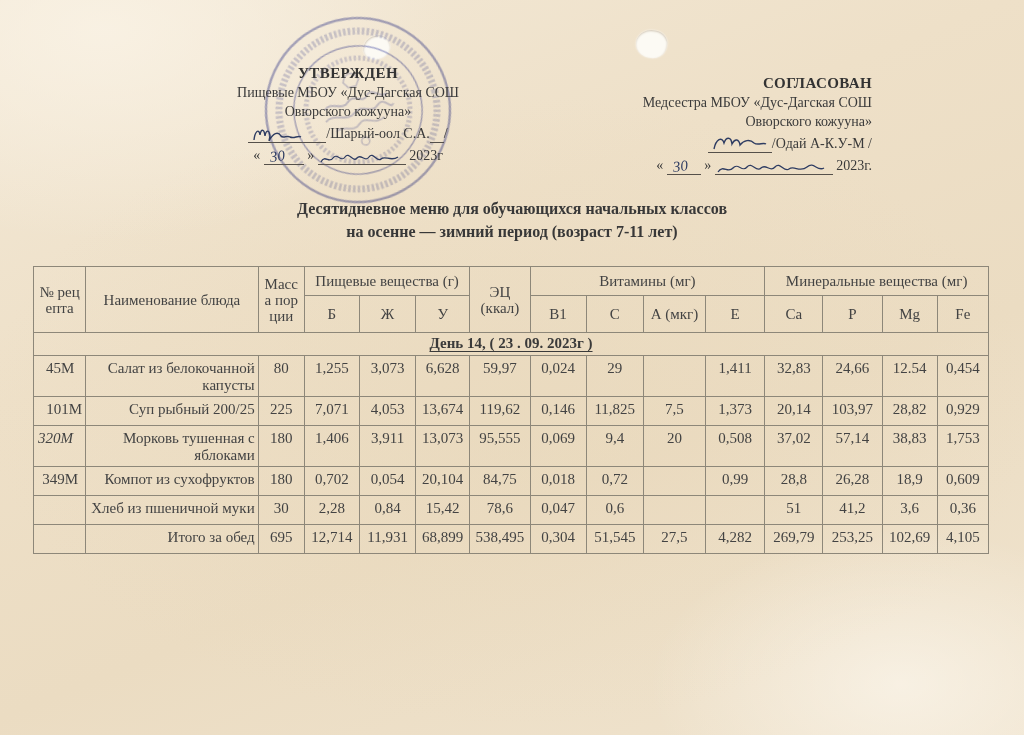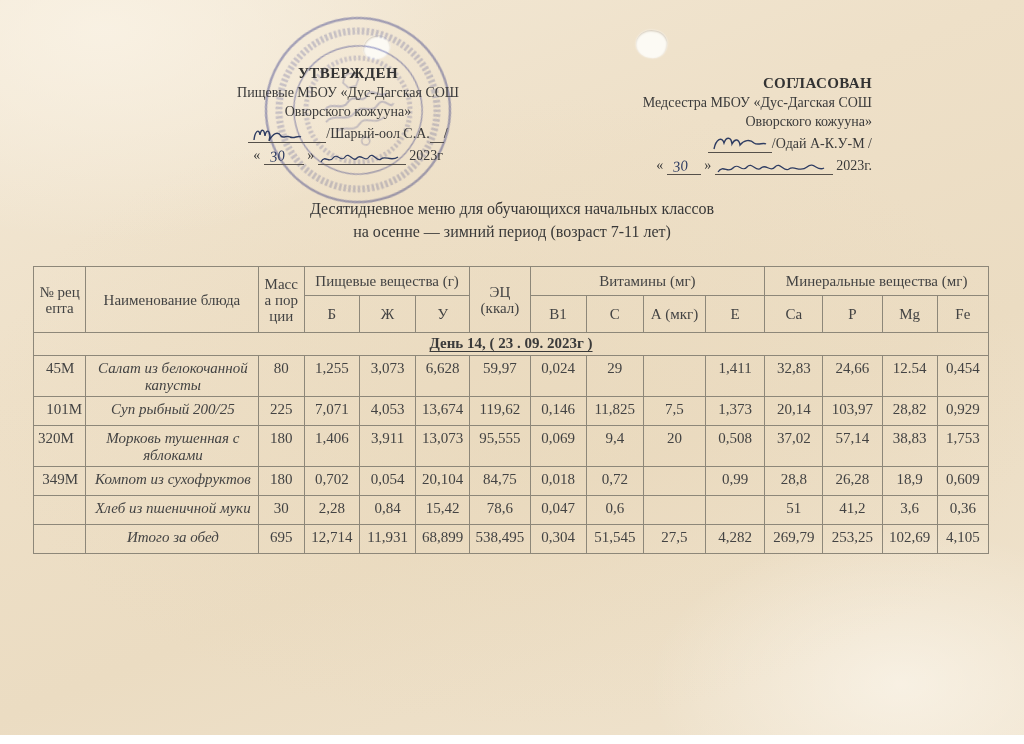--- a/index.html
+++ b/index.html
@@ -27,32 +27,32 @@
   .block{position:absolute;text-align:center;font-size:14px;line-height:19px;color:#3a3a3a;}
   .block .b-title{font-weight:bold;font-size:15px;letter-spacing:.4px;color:#333;}
   .approved{left:168px;top:64px;width:360px;}
   .agreed{left:552px;top:74px;width:320px;text-align:right;}
   .sig-line{margin-top:3px;white-space:nowrap;}
   .uline{display:inline-block;border-bottom:1.2px solid #55504a;height:15px;position:relative;vertical-align:bottom;}
   .hw{position:absolute;left:6px;bottom:-2px;color:#2e3c62;font-style:italic;font-size:15px;transform:rotate(-7deg);white-space:nowrap;}
   .scribble{position:absolute;left:0;bottom:-3px;}
 
   
-  .doc-title{position:absolute;left:0;top:198px;width:1024px;text-align:center;font-weight:normal;font-size:16px;line-height:22.5px;color:#383838;}
+  .doc-title{position:absolute;left:0;top:198px;width:1024px;text-align:center;font-weight:bold;font-size:16px;line-height:22.5px;color:#383838;}
 
   
   .tbl-wrap{position:absolute;left:33px;top:266px;}
   table{border-collapse:collapse;table-layout:fixed;width:956px;font-size:15px;color:#434343;}
   th,td{border:1px solid #8d8779;padding:2px 3px;overflow:hidden;}
   thead th{font-weight:normal;vertical-align:middle;text-align:center;line-height:16px;}
   .group-row th{height:24px;}
   .sub-row th{height:32px;}
   .brk{word-break:break-all;}
   td{vertical-align:top;text-align:center;padding-top:4px;line-height:17px;height:22px;}
-  td.dish{text-align:center;padding-left:5px;font-style:italic;}
+  td.dish{text-align:right;padding-left:5px;}
   .day-row td{border-left:1px solid #8d8779;border-right:1px solid #8d8779;font-weight:bold;text-align:center;height:16px;padding:2px 0 3px 0;color:#3a3a3a;}
   .day-row span{text-decoration:underline;text-underline-offset:3px;margin-top:8px;}
 </style>
 </head>
 <body>
 
 <div class="page">
 
   <div class="hole left"></div>
   <div class="hole right"></div>
@@ -203,21 +203,21 @@
             <td>0,146</td>
             <td>11,825</td>
             <td>7,5</td>
             <td>1,373</td>
             <td>20,14</td>
             <td>103,97</td>
             <td>28,82</td>
             <td>0,929</td>
           </tr>
           <tr>
-            <td style="text-align: left; padding-left: 4px;">320М</td>
+            <td style="text-align: left; padding-left: 4px; font-style: italic;">320М</td>
             <td class="dish">Морковь тушенная с яблоками</td>
             <td>180</td>
             <td>1,406</td>
             <td>3,911</td>
             <td>13,073</td>
             <td>95,555</td>
             <td>0,069</td>
             <td>9,4</td>
             <td>20</td>
             <td>0,508</td>

